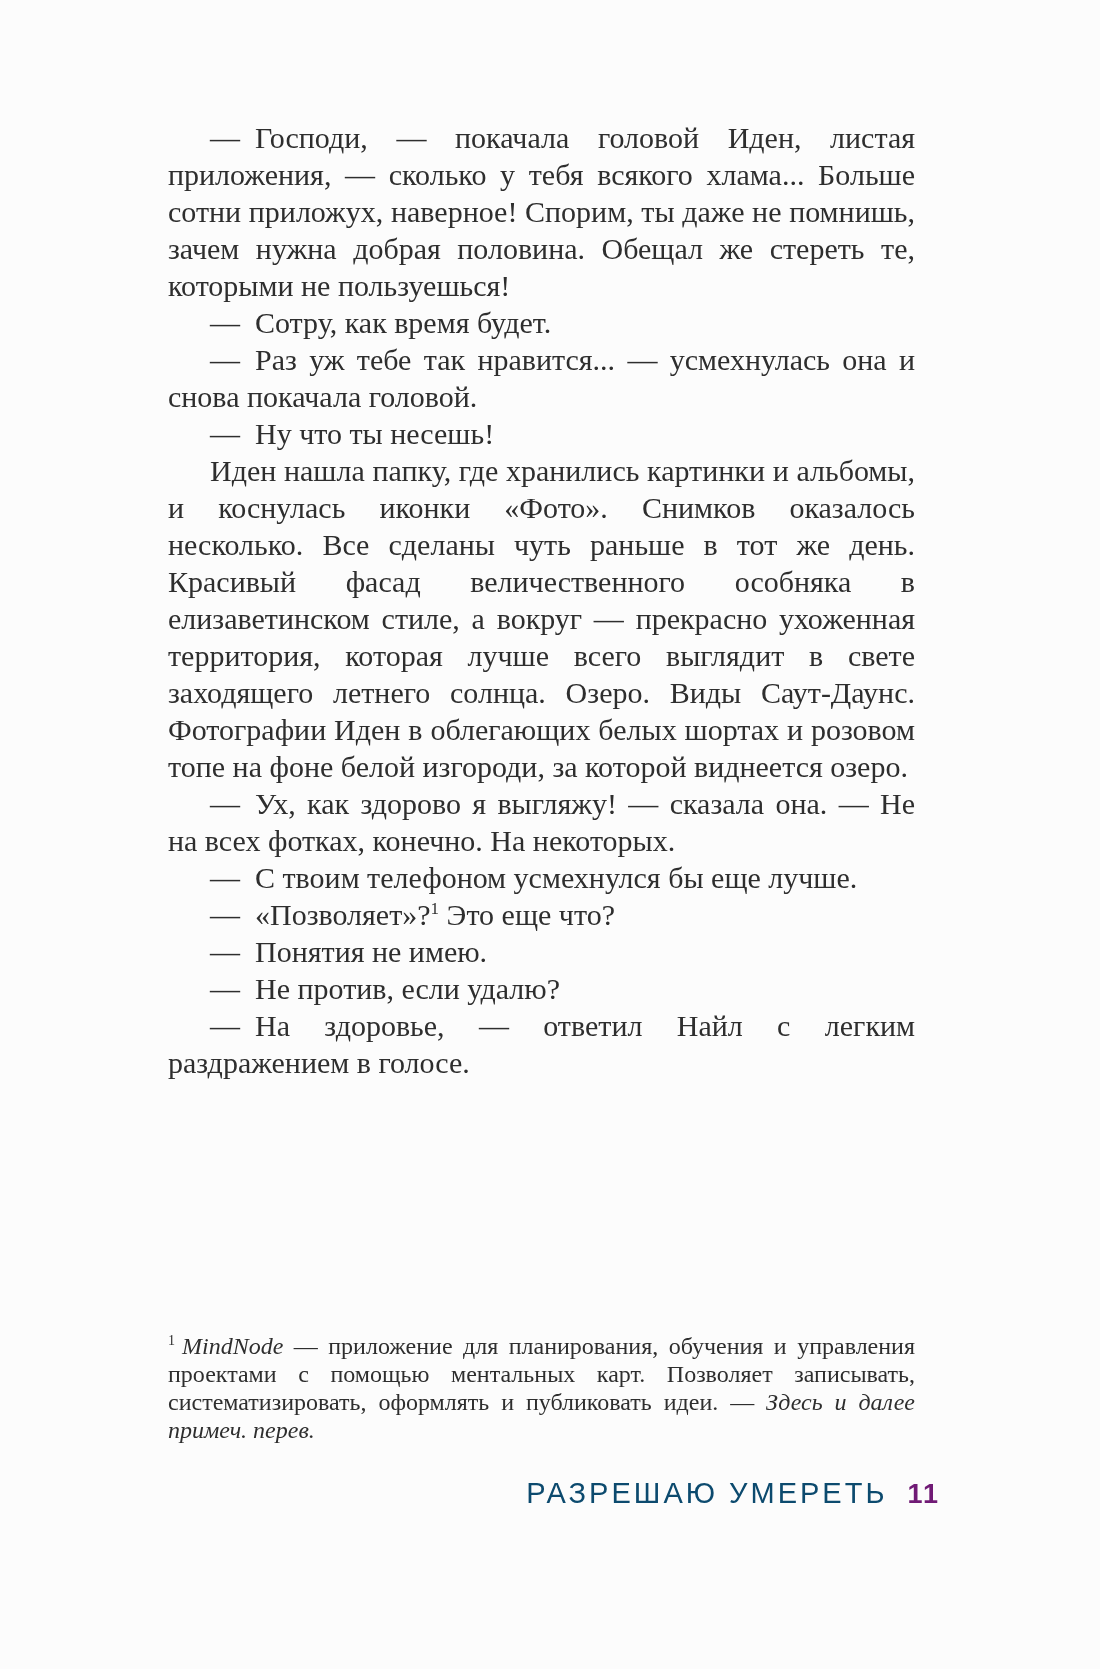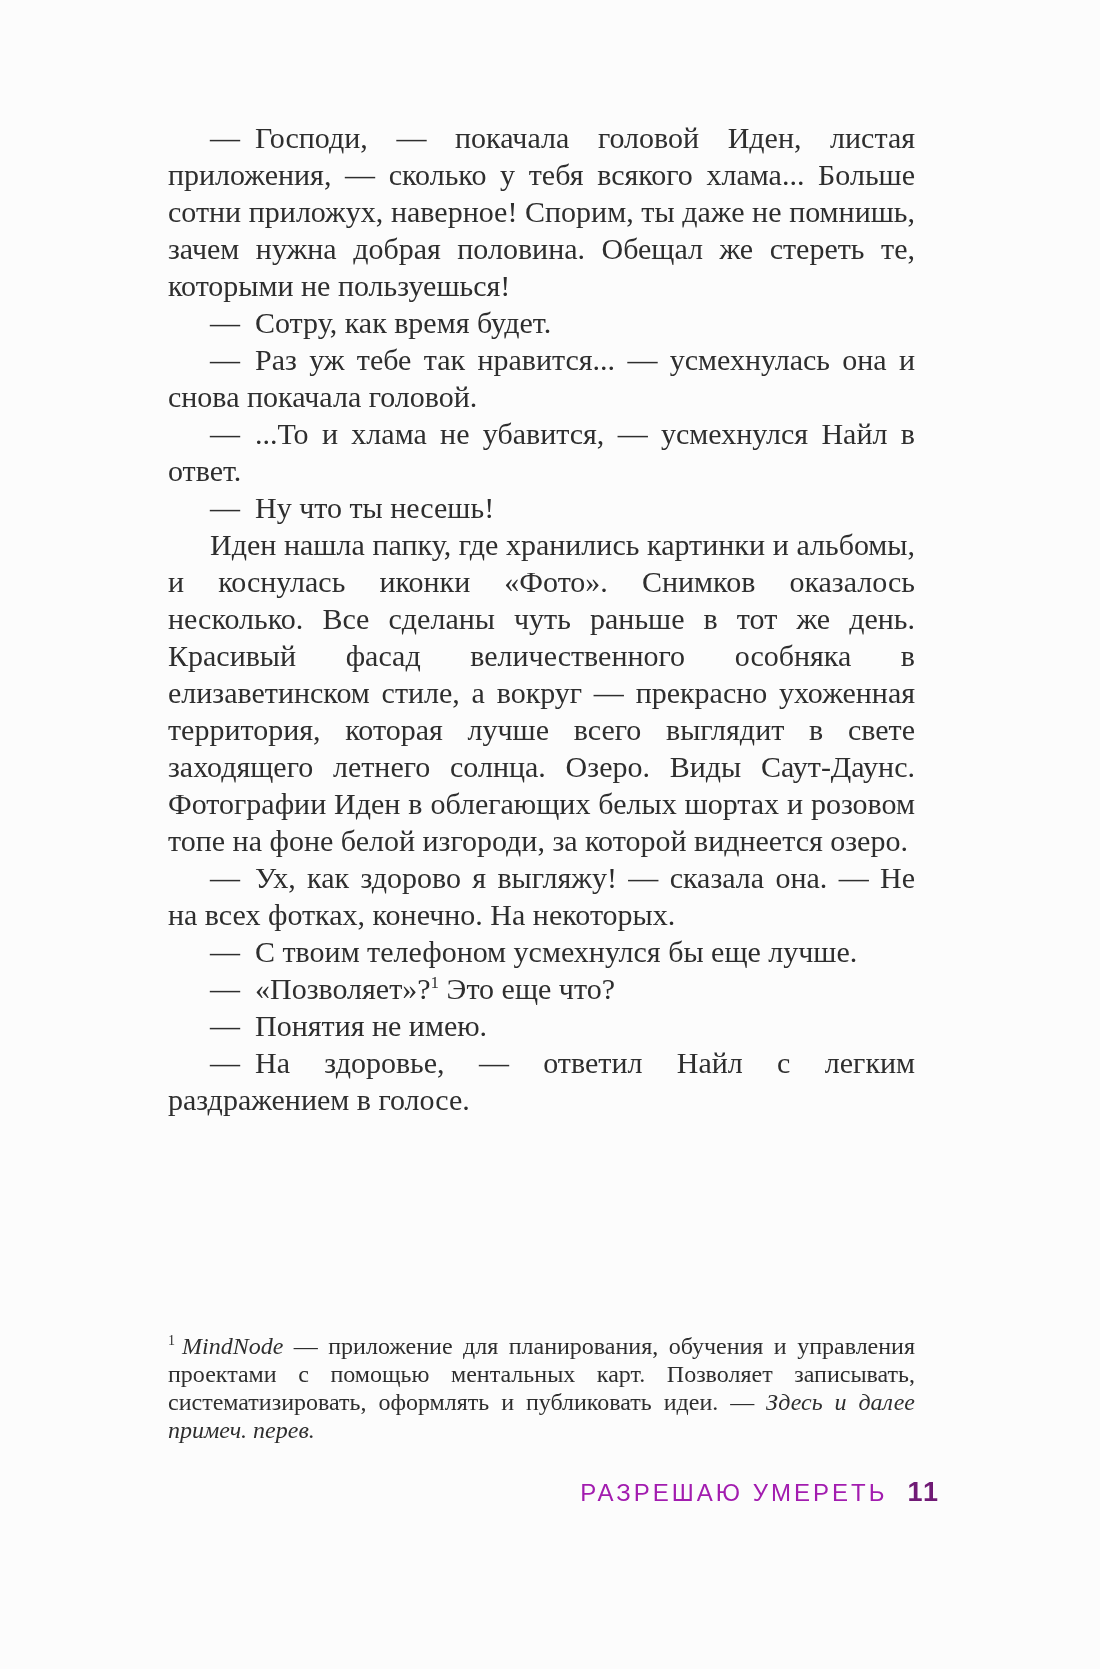--- a/index.html
+++ b/index.html
@@ -61,49 +61,49 @@
   .running-footer {
     position: absolute;
     left: 133px;
     top: 1477px;
     width: 772px;
     text-align: right;
     font-family: "Liberation Sans", "DejaVu Sans", sans-serif;
     white-space: nowrap;
   }
   .running-title {
-    font-size: 24px;
+    font-size: 29px;
     letter-spacing: 3px;
-    color: #a21caf;
+    color: #0c4a6e;
     vertical-align: baseline;
   }
   .page-number {
     font-size: 27px;
     font-weight: bold;
     letter-spacing: 2px;
     color: #701a75;
     margin-left: 20px;
   }
 </style>
 </head>
 <body>
 
 <div class="page">
 
   <main class="text-block">
     <p class="para">— Господи, — покачала головой Иден, листая приложения, — сколько у тебя всякого хлама... Больше сотни приложух, наверное! Спорим, ты даже не помнишь, зачем нужна добрая половина. Обещал же стереть те, которыми не пользуешься!</p>
     <p class="para">— Сотру, как время будет.</p>
     <p class="para">— Раз уж тебе так нравится... — усмехнулась она и снова покачала головой.</p>
-    <p class="para">— ...То и хлама не убавится, — усмехнулся Найл в ответ.</p>
     <p class="para">— Ну что ты несешь!</p>
     <p class="para">Иден нашла папку, где хранились картинки и альбомы, и коснулась иконки «Фото». Снимков оказалось несколько. Все сделаны чуть раньше в тот же день. Красивый фасад величественного особняка в елизаветинском стиле, а вокруг — прекрасно ухоженная территория, которая лучше всего выглядит в свете заходящего летнего солнца. Озеро. Виды Саут-Даунс. Фотографии Иден в облегающих белых шортах и розовом топе на фоне белой изгороди, за которой виднеется озеро.</p>
     <p class="para">— Ух, как здорово я выгляжу! — сказала она. — Не на всех фотках, конечно. На некоторых.</p>
     <p class="para">— С твоим телефоном усмехнулся бы еще лучше.</p>
     <p class="para"><span>— «Позволяет»?</span><sup class="fn-ref">1</sup><span> Это еще что?</span></p>
     <p class="para">— Понятия не имею.</p>
+    <p class="para">— Не против, если удалю?</p>
     <p class="para">— На здоровье, — ответил Найл с легким раздражением в голосе.</p>
   </main>
 
   <section class="footnote">
     <p><sup class="fn-marker">1</sup><span class="italic">MindNode</span><span> — приложение для планирования, обучения и управления проектами с помощью ментальных карт. Позволяет записывать, систематизировать, оформлять и публиковать идеи. — </span><span class="italic">Здесь и далее примеч. перев.</span></p>
   </section>
 
   <footer class="running-footer">
     <span class="running-title">РАЗРЕШАЮ УМЕРЕТЬ</span><span class="page-number">11</span>
   </footer>

